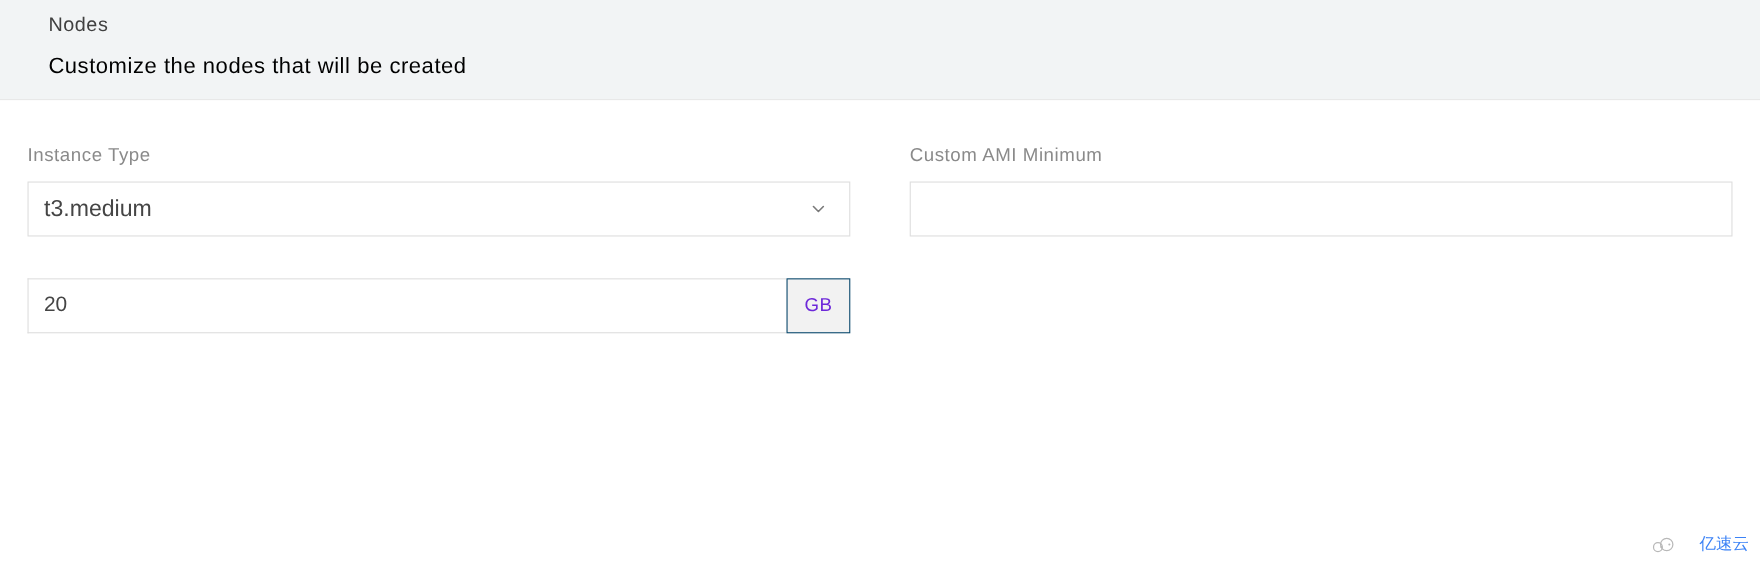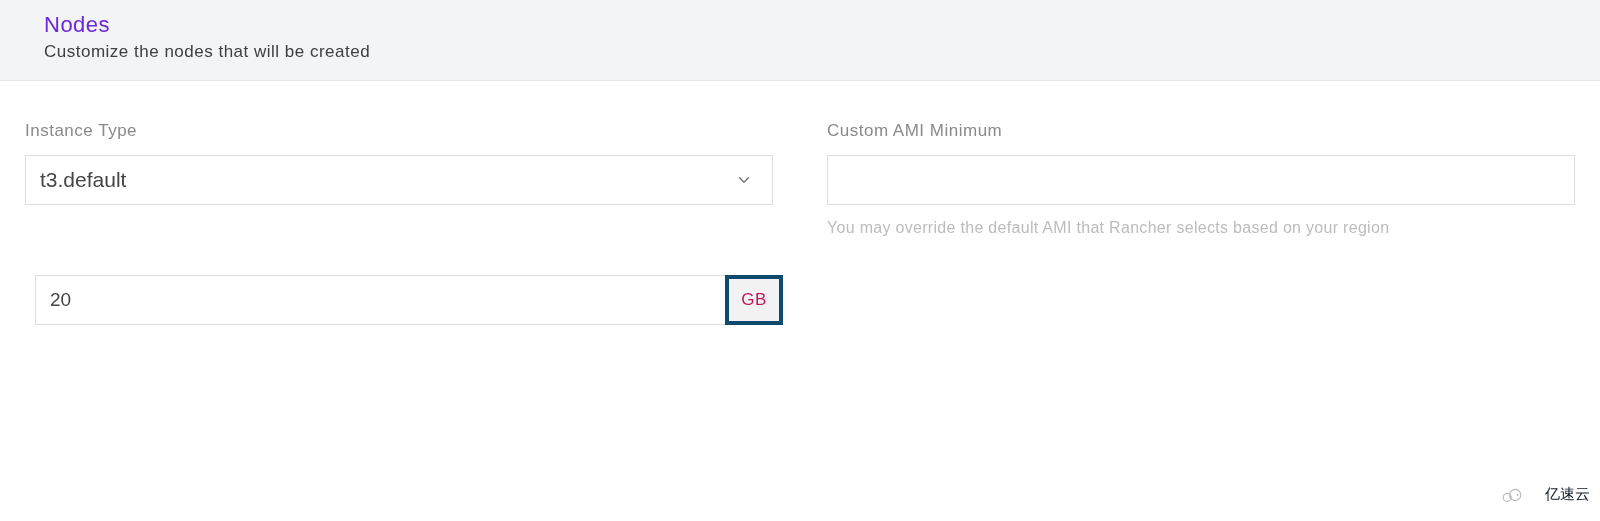--- a/index.html
+++ b/index.html
@@ -13,29 +13,29 @@
       color: #454545;
       background: #ffffff;
       width: 1600px;
     }
     .header {
       background: #f2f4f5;
       padding: 12px 44px 18px 44px;
       border-bottom: 1px solid #e8e8e8;
     }
     .header-title {
-      font-size: 22px;
+      font-size: 18px;
       font-weight: 400;
-      color: #6d28d9;
+      color: #404040;
       letter-spacing: 0.5px;
-      margin-bottom: 4px;
+      margin-bottom: 16px;
     }
     .header-subtitle {
-      font-size: 17px;
-      color: #404040;
+      font-size: 20px;
+      color: #000000;
       letter-spacing: 0.5px;
     }
     .form-body {
       padding: 40px 25px 10px 25px;
     }
     .form-row {
       display: flex;
       gap: 54px;
       margin-bottom: 38px;
     }
@@ -94,44 +94,43 @@
     }
     .help-text {
       font-size: 16px;
       color: #bcbcbc;
       margin-top: 14px;
       letter-spacing: 0.3px;
     }
     .input-group {
       display: flex;
       width: 100%;
-      margin-left: 10px;
     }
     .input-group .form-input {
       flex: 1;
       border-right: none;
     }
     .input-addon {
       display: flex;
       align-items: center;
       justify-content: center;
       min-width: 58px;
       height: 50px;
-      border: 4px solid #0c4a6e;
+      border: 1px solid #0c4a6e;
       background: #f2f2f2;
-      color: #be185d;
+      color: #6d28d9;
       font-size: 17px;
       letter-spacing: 0.4px;
     }
     .watermark {
       position: absolute;
       right: 10px;
       top: 485px;
       font-size: 15px;
-      color: #0f172a;
+      color: #3b82f6;
       display: flex;
       align-items: center;
       gap: 20px;
     }
     .watermark svg {
       width: 26px;
       height: 16px;
     }
   </style>
 </head>
@@ -141,32 +140,31 @@
   <div class="header-title">Nodes</div>
   <div class="header-subtitle">Customize the nodes that will be created</div>
 </div>
 
 <div class="form-body">
 
   <div class="form-row">
     <div class="form-col">
       <label class="form-label">Instance Type</label>
       <div class="select-wrap">
-        <span class="select-value">t3.default</span>
+        <span class="select-value">t3.medium</span>
         <span class="select-chevron">
           <svg viewBox="0 0 24 24" fill="none" stroke="currentColor" stroke-width="2" stroke-linecap="round" stroke-linejoin="round">
               <polyline points="6 9 12 15 18 9"></polyline>
             </svg>
         </span>
       </div>
     </div>
     <div class="form-col">
       <label class="form-label">Custom AMI Minimum</label>
       <input type="text" class="form-input" value="" style="">
-      <div class="help-text">You may override the default AMI that Rancher selects based on your region</div>
     </div>
   </div>
 
 
   <div class="form-row">
     <div class="form-col">
       <div class="input-group">
         <input type="text" class="form-input" value="20" style="">
         <span class="input-addon">GB</span>
       </div>

